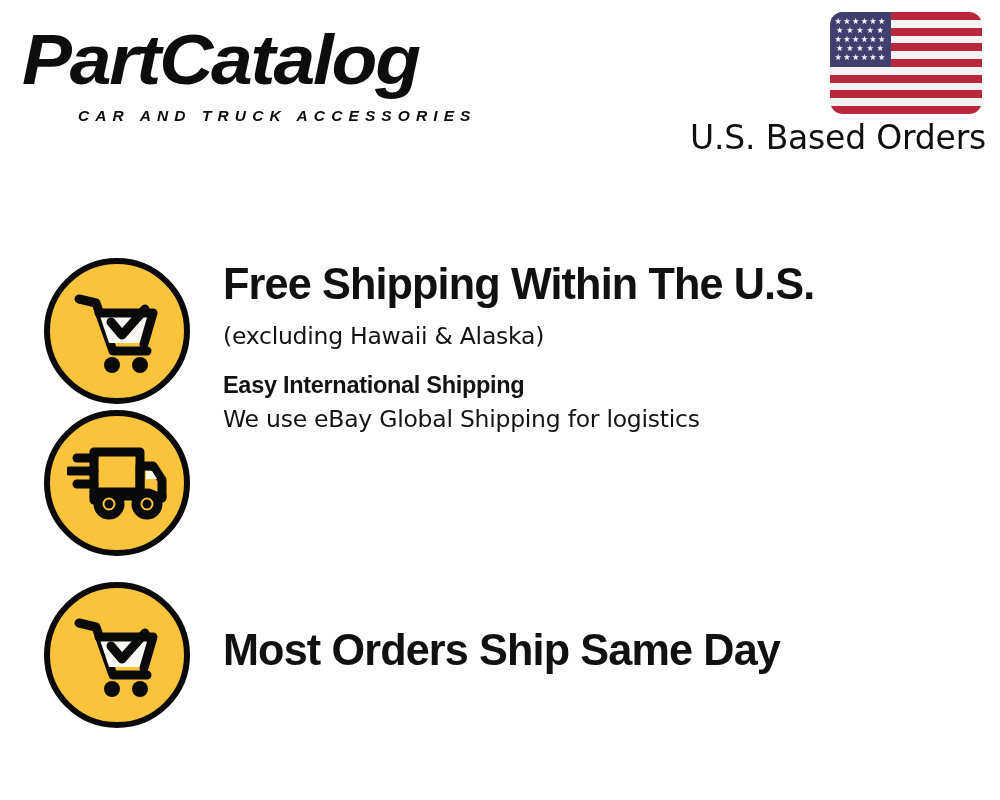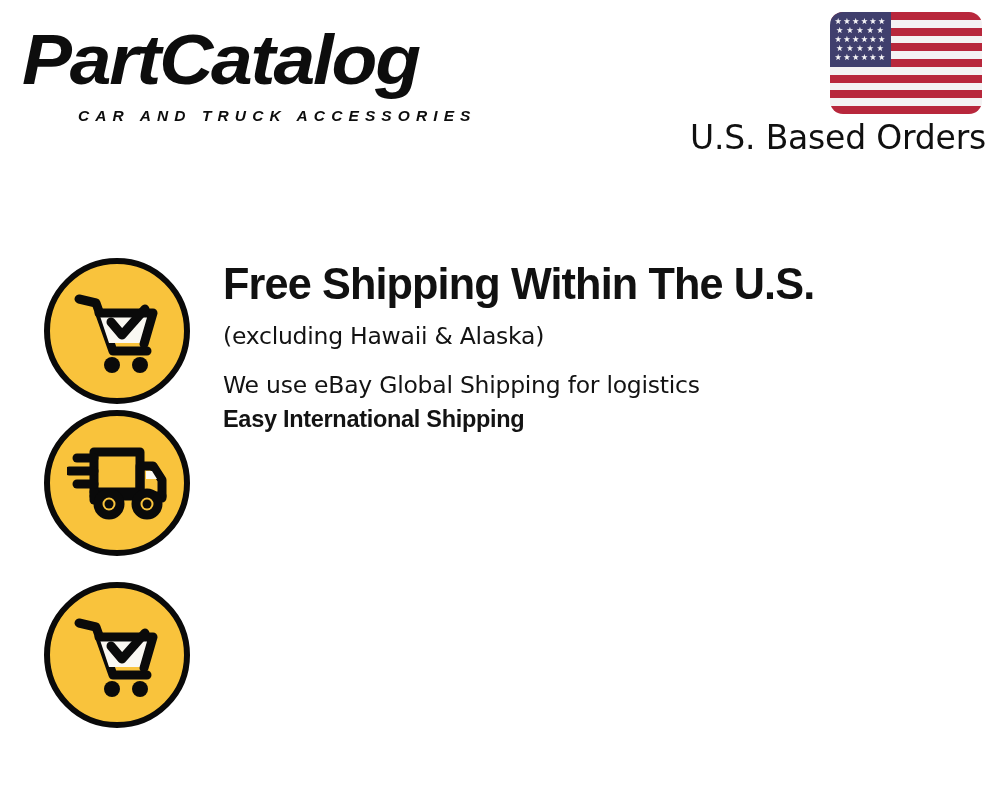--- a/index.html
+++ b/index.html
@@ -282,22 +282,22 @@
         <path d="M42 35 L53 48 L76 22" stroke="#0a0a0a" stroke-width="9" stroke-linecap="round" stroke-linejoin="round" fill="none"></path>
         <circle cx="43" cy="78" r="8" fill="#0a0a0a"></circle>
         <circle cx="71" cy="78" r="8" fill="#0a0a0a"></circle>
       </svg>
     </div>
     <div class="feature-text">
       <div class="feature-title">Free Shipping Within The U.S.</div>
       <div class="gap-s"></div>
       <div class="feature-sub">(excluding Hawaii &amp; Alaska)</div>
       <div class="gap-m"></div>
+      <div class="feature-sub strong">Easy International Shipping</div>
       <div class="feature-sub">We use eBay Global Shipping for logistics</div>
-      <div class="feature-sub strong">Easy International Shipping</div>
     </div>
   </div>
 
   <div class="feature-row r2">
     <div class="badge">
       <svg width="100" height="78" viewBox="0 0 100 78" fill="none" aria-hidden="true">
         <rect x="27" y="8" width="46" height="40" stroke="#0a0a0a" stroke-width="9" stroke-linejoin="round" fill="none"></rect>
         <path d="M73 22 H86 L95 36 V54 H73 Z" stroke="#0a0a0a" stroke-width="9" stroke-linejoin="round" fill="none"></path>
         <path d="M79 27 H85 L90 35 H79 Z" fill="#fdfbf4"></path>
         <path d="M27 52 H95" stroke="#0a0a0a" stroke-width="9" stroke-linecap="round"></path>
@@ -317,15 +317,18 @@
     <div class="badge">
       <svg width="96" height="88" viewBox="0 0 96 88" fill="none" aria-hidden="true">
         <path d="M10 12 L27 16 L44 64 H78" stroke="#0a0a0a" stroke-width="9" stroke-linecap="round" stroke-linejoin="round" fill="none"></path>
         <path d="M30 26 H82 L74 56 H40 Z" fill="#faf8f2"></path>
         <path d="M30 26 H84 L75 57" stroke="#0a0a0a" stroke-width="9" stroke-linecap="round" stroke-linejoin="round" fill="none"></path>
         <path d="M42 35 L53 48 L76 22" stroke="#0a0a0a" stroke-width="9" stroke-linecap="round" stroke-linejoin="round" fill="none"></path>
         <circle cx="43" cy="78" r="8" fill="#0a0a0a"></circle>
         <circle cx="71" cy="78" r="8" fill="#0a0a0a"></circle>
       </svg>
     </div>
+    <div class="feature-text centered">
+      <div class="feature-title">Most Orders Ship Same Day</div>
+    </div>
   </div>
 
 </div>
 
 </body></html>

